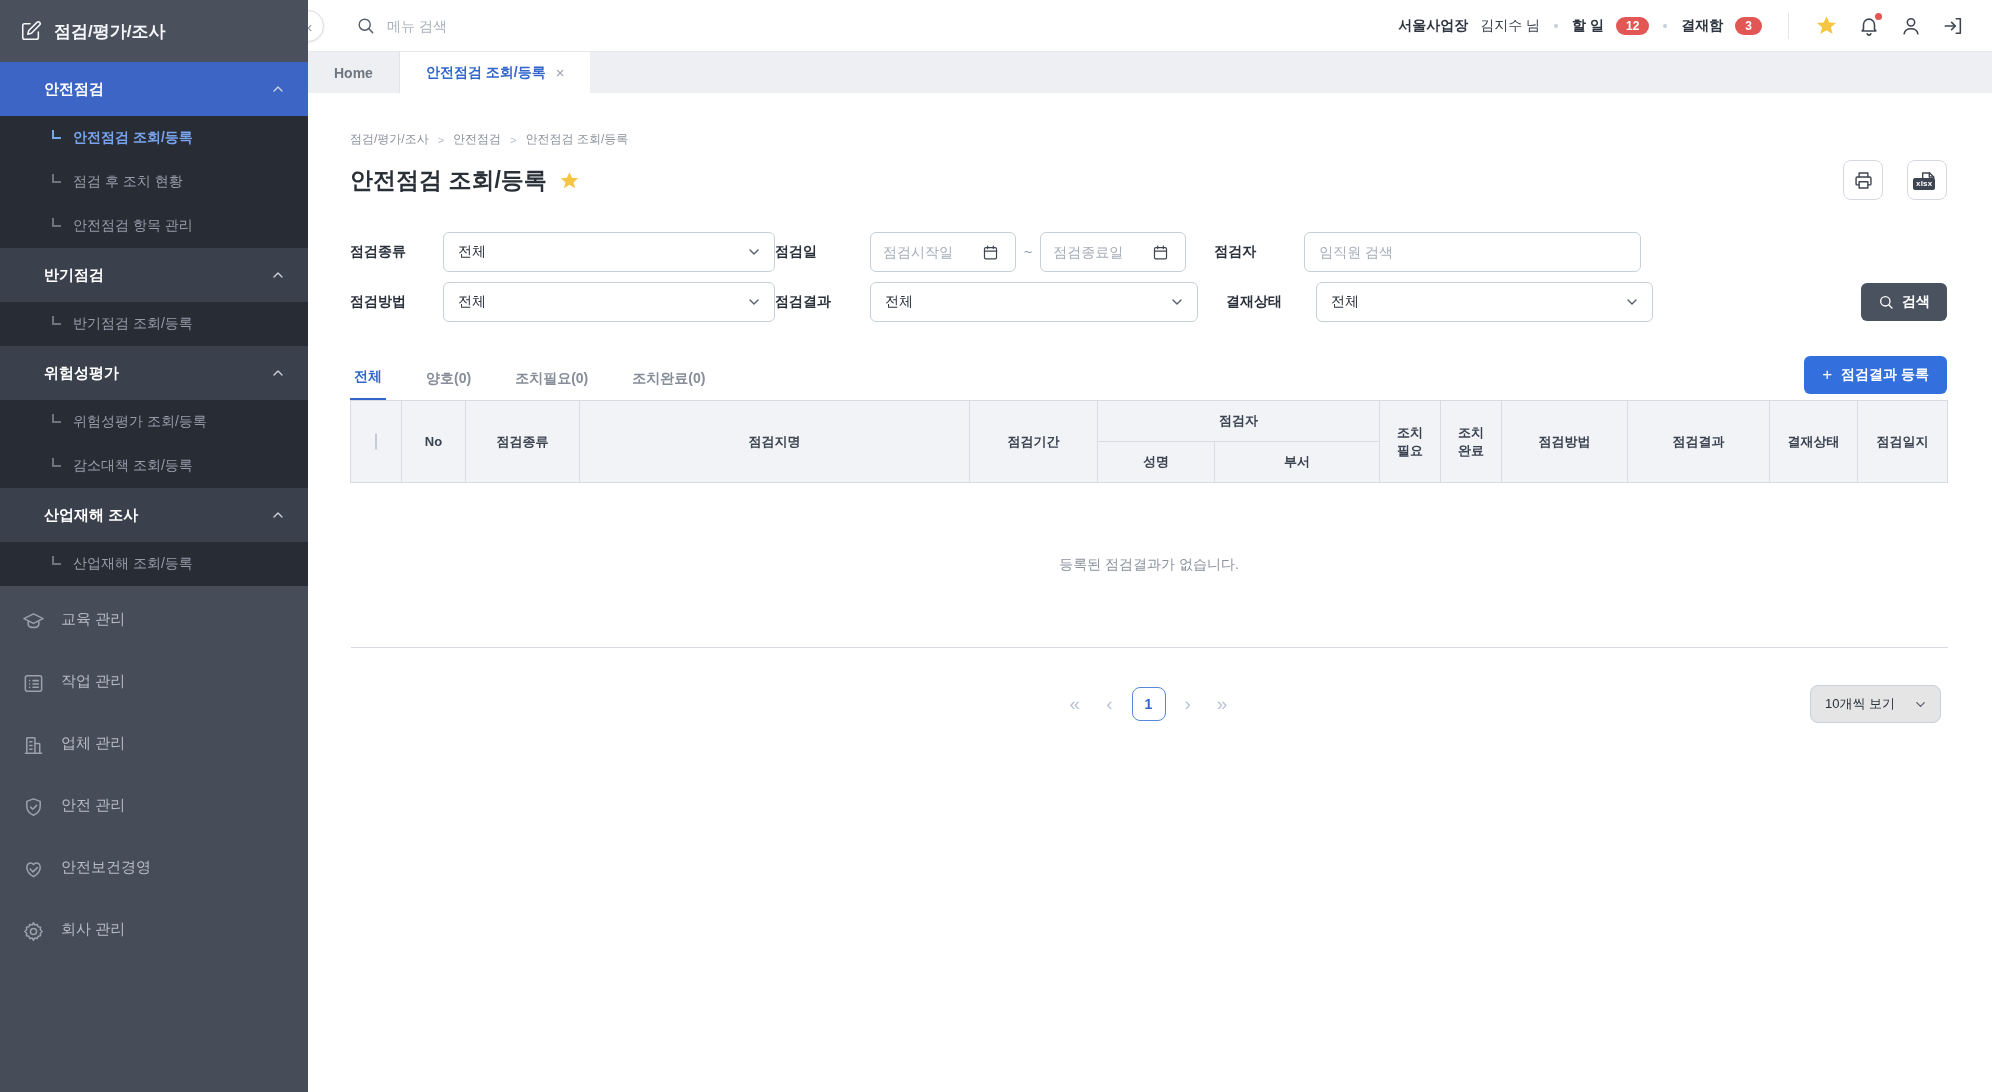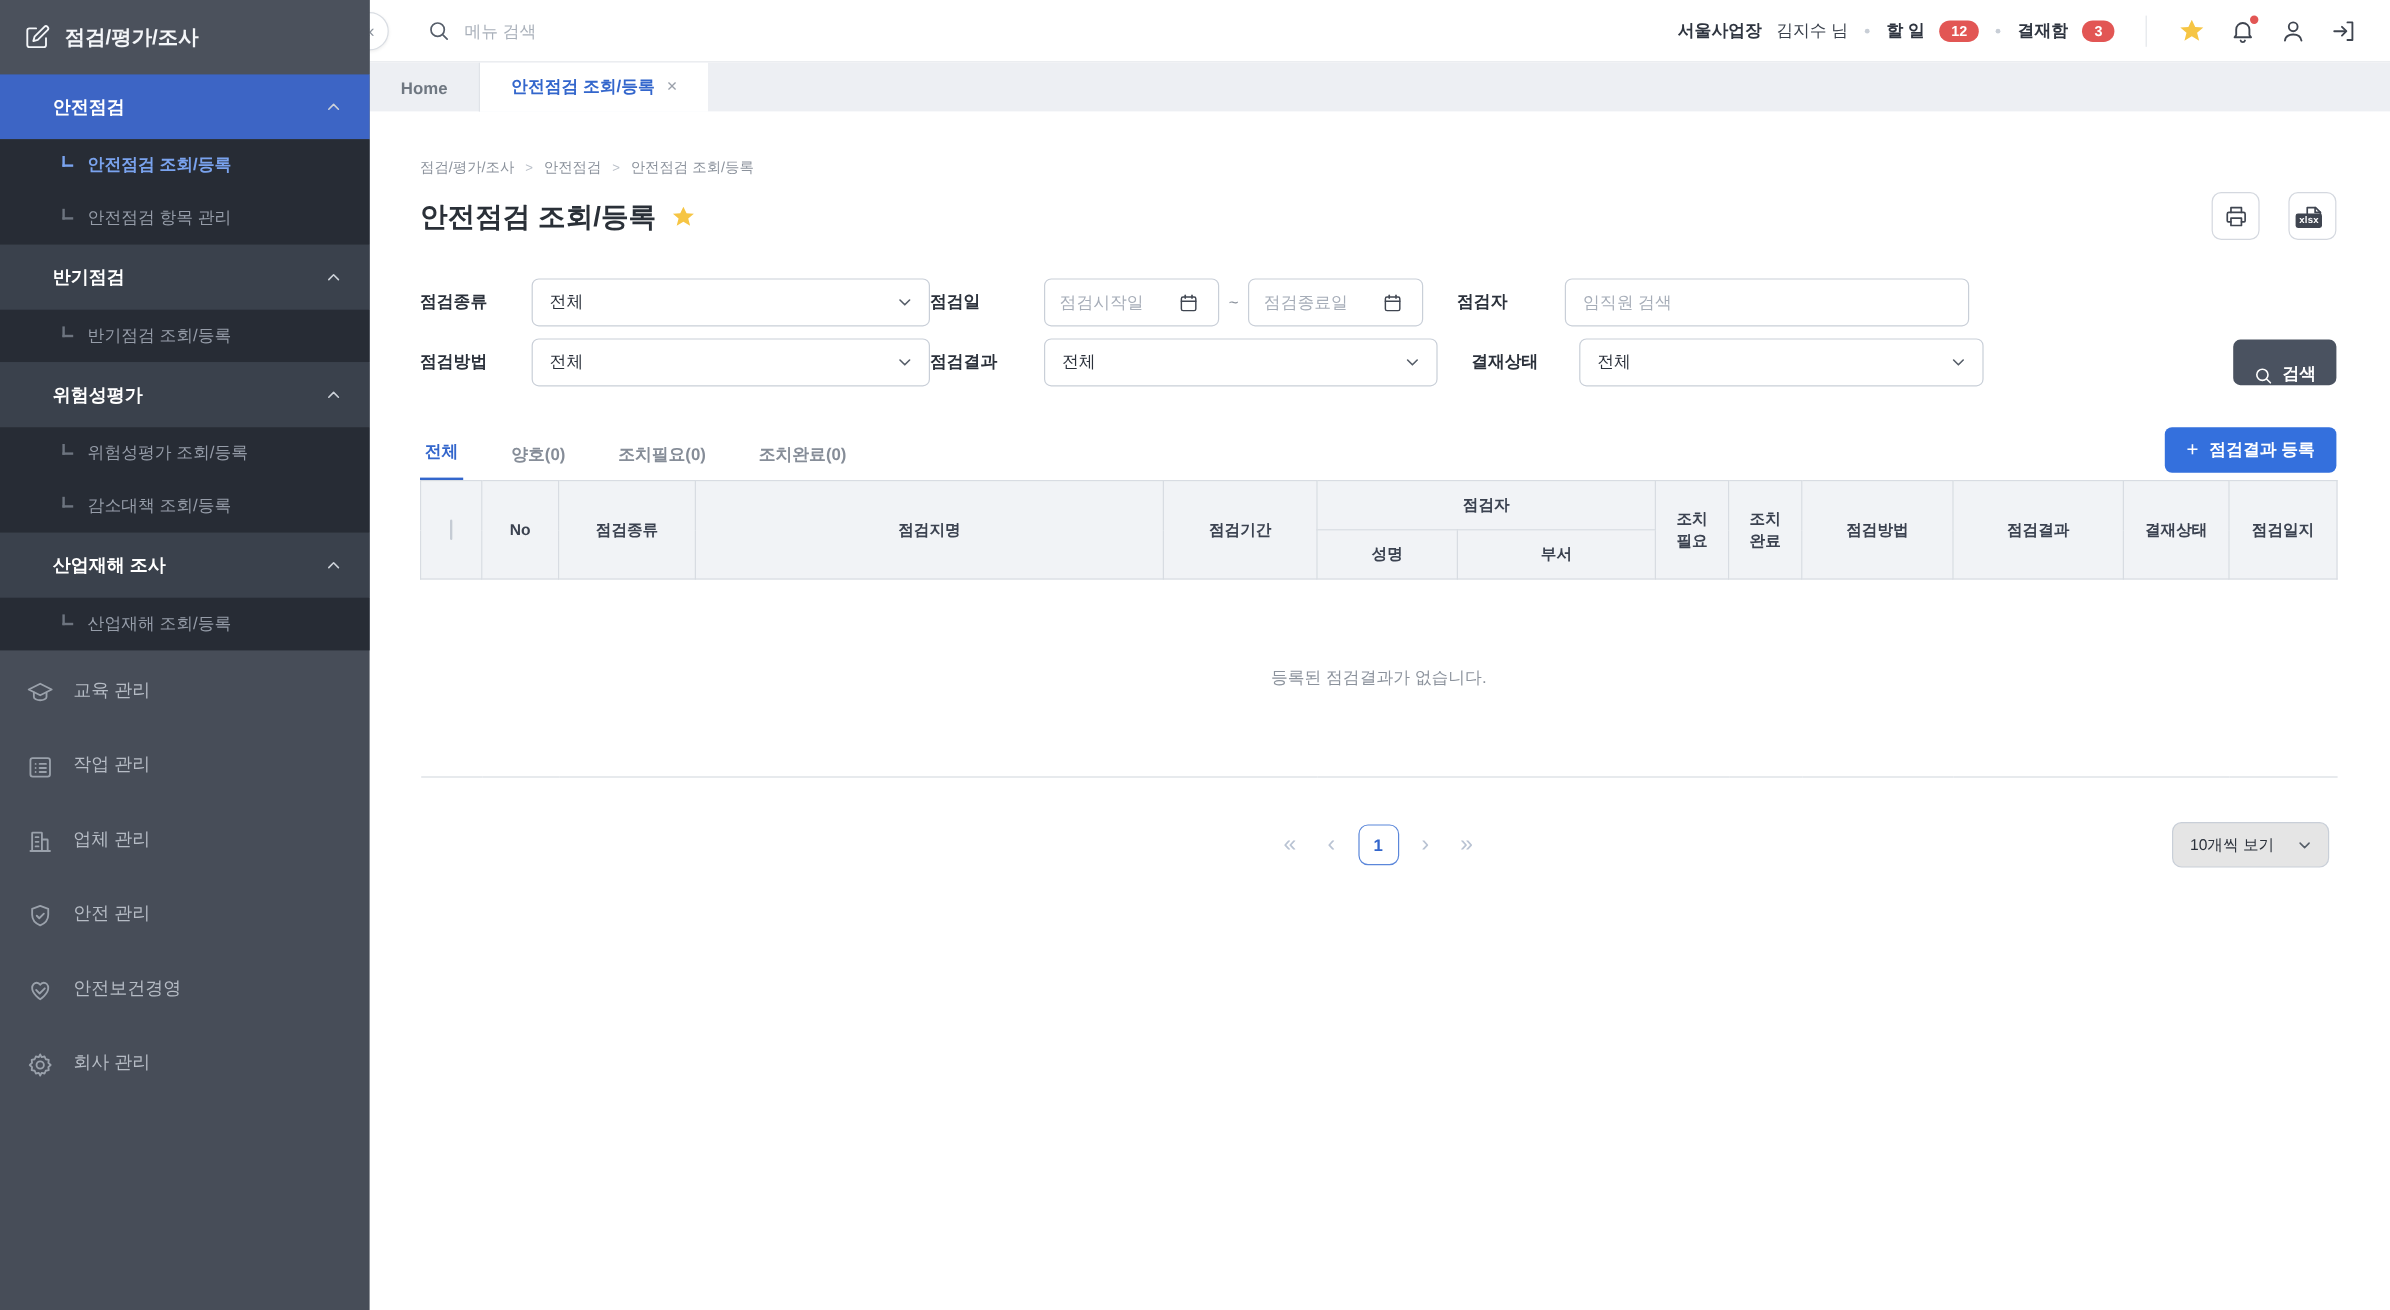--- a/index.html
+++ b/index.html
@@ -64,21 +64,21 @@
   .sel { display:flex; align-items:center; justify-content:space-between; border:1px solid #c9cfd8; border-radius:6px; height:40px; padding:0 12px 0 14px; background:#fff; font-size:14px; color:#2b313b; cursor:pointer; flex:none; }
   .sel-type, .sel-method { width:332px; }
   .sel-result { width:328px; }
   .sel-approval { width:337px; }
   .date-box { display:flex; align-items:center; justify-content:space-between; border:1px solid #c9cfd8; border-radius:6px; height:40px; padding:0 16px 0 12px; width:146px; background:#fff; flex:none; }
   .date-box input { border:none; outline:none; width:92px; font-size:14px; font-family:inherit; color:#2b313b; }
   .date-box input::placeholder { color:#a6adb8; }
   .tilde { margin:0 8px; color:#8b929c; font-size:14px; }
   .text-input { border:1px solid #c9cfd8; border-radius:6px; height:40px; padding:0 14px; width:337px; font-size:14px; font-family:inherit; color:#2b313b; outline:none; flex:none; }
   .text-input::placeholder { color:#a6adb8; }
-  .search-btn { margin-left:auto; height:38px; padding:0 17px; background:#4a5260; border:none; border-radius:6px; color:#fff; font-size:14px; font-weight:bold; display:flex; align-items:flex-end; gap:8px; cursor:pointer; font-family:inherit; }
+  .search-btn { margin-left:auto; height:38px; padding:0 17px; background:#4a5260; border:none; border-radius:6px; color:#fff; font-size:14px; font-weight:bold; display:flex; align-items:center; gap:8px; cursor:pointer; font-family:inherit; }
 
   
   .status-row { margin-top:34px; display:flex; align-items:flex-end; }
   .s-tab { font-size:14px; font-weight:bold; color:#868d98; padding:0 4px 12px 4px; margin-right:36px; cursor:pointer; }
   .s-tab.active { color:#3366cc; border-bottom:2px solid #3366cc; }
   .register-btn { margin-left:auto; margin-bottom:6px; height:38px; padding:0 18px; background:#3470dd; border:none; border-radius:6px; color:#fff; font-size:14px; font-weight:bold; display:flex; align-items:center; gap:9px; cursor:pointer; font-family:inherit; }
   .register-btn .plus { font-size:17px; font-weight:normal; }
 
   
   table.grid { width:1597px; border-collapse:collapse; table-layout:fixed; margin-top:0; }
@@ -109,20 +109,24 @@
   <div class="sb-group active">
     <span>안전점검</span>
     <svg class="chev-up" width="16" height="16" viewBox="0 0 24 24" fill="none" stroke-width="2" stroke-linecap="round" stroke-linejoin="round" stroke="#fff">
         <polyline points="6 15 12 9 18 15"></polyline>
       </svg>
   </div>
   <div class="sb-sub">
     <div class="sb-subitem active">
         <span class="lmark"></span>
         <span>안전점검 조회/등록</span>
+      </div>
+    <div class="sb-subitem">
+        <span class="lmark"></span>
+        <span>점검 후 조치 현황</span>
       </div>
     <div class="sb-subitem">
         <span class="lmark"></span>
         <span>안전점검 항목 관리</span>
       </div>
   </div>
 
   <div class="sb-group">
     <span>반기점검</span>
     <svg class="chev-up" width="16" height="16" viewBox="0 0 24 24" fill="none" stroke="#cdd2d9" stroke-width="2" stroke-linecap="round" stroke-linejoin="round">

